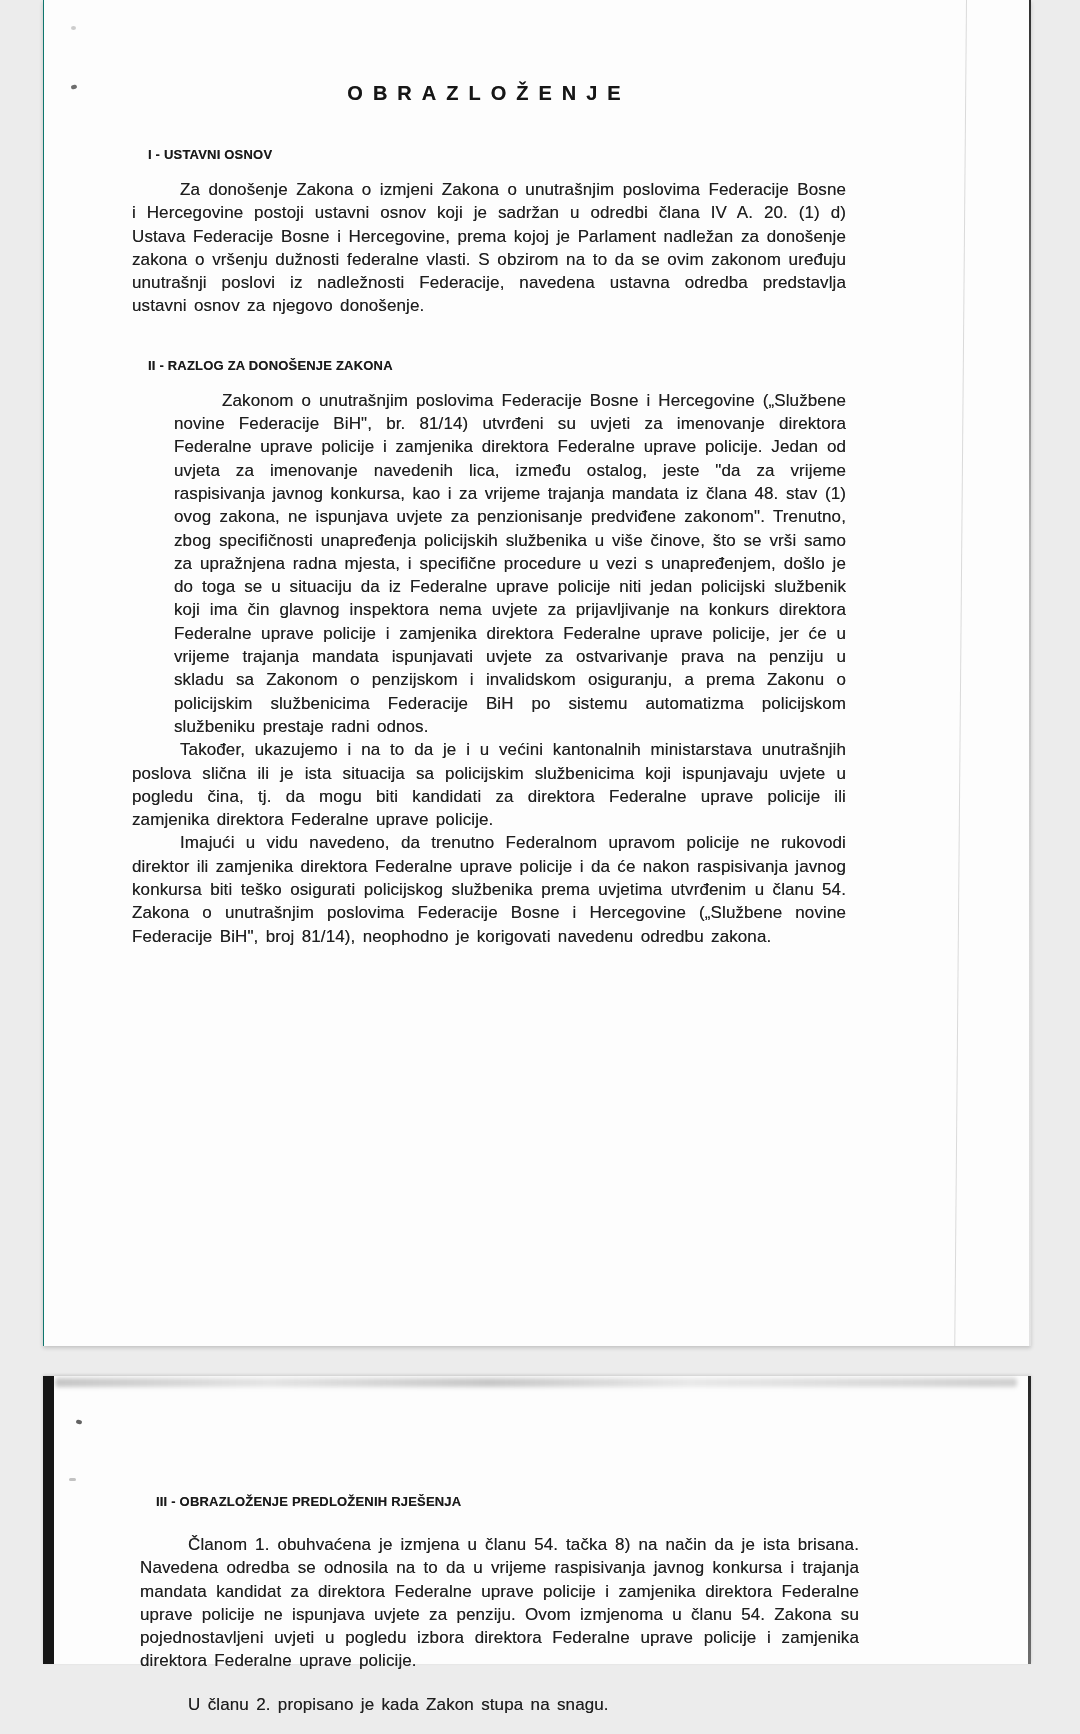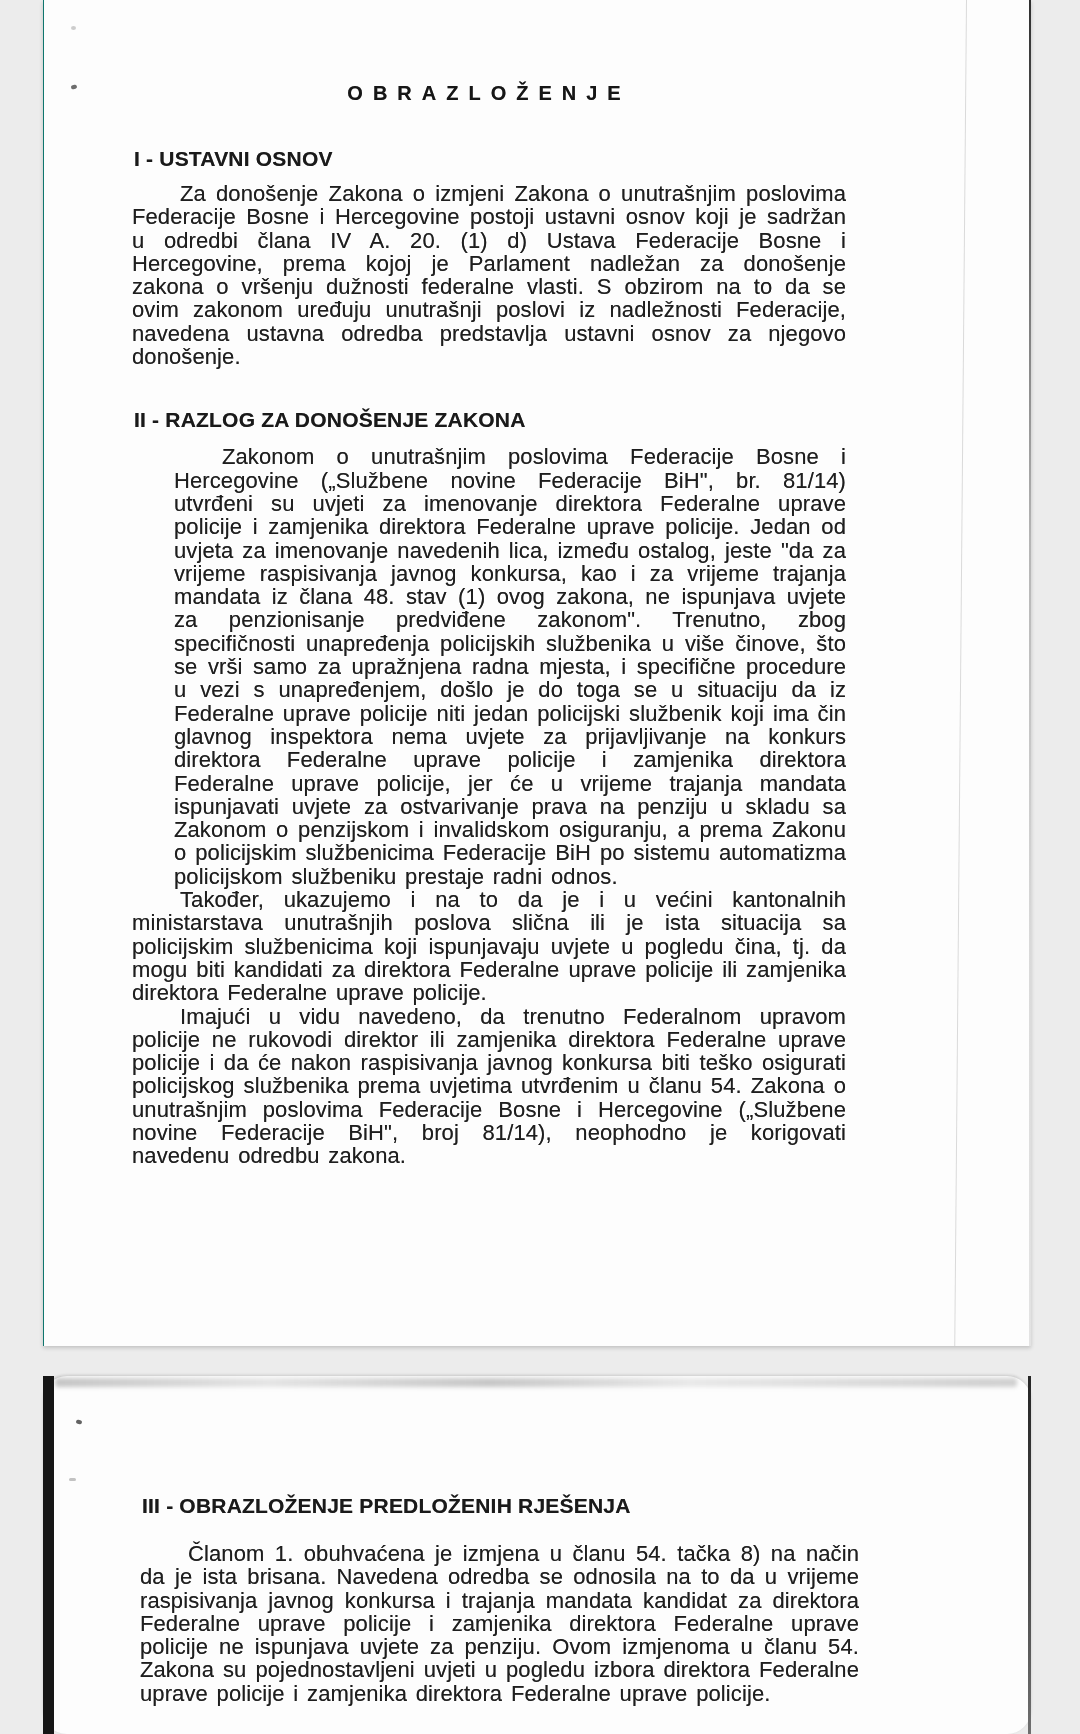--- a/index.html
+++ b/index.html
@@ -24,23 +24,22 @@
     box-sizing: border-box;
   }
   .page-1 {
     top: 0;
     height: 1346px;
     border-left: 1px solid #0f766e;
     box-shadow: 0 2px 4px rgba(0,0,0,0.18);
   }
   .page-2 {
     top: 1376px;
-    height: 358px; 
+    height: 288px; 
     box-shadow: 0 -1px 3px rgba(0,0,0,0.12);
-    border-radius: 24px;
   }
 
   
   .crease {
     position: absolute;
     top: 0; left: 922px;
     width: 1px; height: 100%;
     background: rgba(140,140,140,0.30);
     transform: rotate(0.5deg);
     transform-origin: top center;
@@ -93,33 +92,33 @@
 
   .doc-title {
     margin: 82px 0 0 0;
     text-align: center;
     font-size: 20px;
     font-weight: bold;
     letter-spacing: 10px;
     color: #161616;
   }
   .section-heading {
-    margin: 2px;
-    font-size: 21px;
+    margin: 16px;
+    font-size: 13px;
     font-weight: bold;
     letter-spacing: 0.2px;
     color: #1a1a1a;
   }
   .h-sec1 { margin-top: 42px; }
   .h-sec2 { margin-top: 40px; }
   .h-sec3 { margin-top: 118px; }
 
   .par {
     margin: 0;
-    font-size: 22px;
+    font-size: 17px;
     line-height: 23.3px;
     text-align: justify;
     text-indent: 48px;
     word-spacing: 2.5px;
     letter-spacing: 0.1px;
   }
   .par-first { margin-top: 11px; }
   .par-first-s2 { margin-top: 13px; margin-left: 42px; }
   .par-first-s3 { margin-top: 24px; }
   .par-last-s3 { margin-top: 20px; text-align: left; }
@@ -157,16 +156,17 @@
     <div class="top-smudge"></div>
     <div class="edge-right-p2"></div>
     <div class="speck speck-c"></div>
     <div class="speck speck-d"></div>
 
     <div class="content content-p2">
       <h2 class="section-heading h-sec3">III - OBRAZLOŽENJE PREDLOŽENIH RJEŠENJA</h2>
 
       <p class="par par-first-s3">Članom 1. obuhvaćena je izmjena u članu 54. tačka 8) na način da je ista brisana. Navedena odredba se odnosila na to da u vrijeme raspisivanja javnog konkursa i trajanja mandata kandidat za direktora Federalne uprave policije i zamjenika direktora Federalne uprave policije ne ispunjava uvjete za penziju. Ovom izmjenoma u članu 54. Zakona su pojednostavljeni uvjeti u pogledu izbora direktora Federalne uprave policije i zamjenika direktora Federalne uprave policije.</p>
 
+      <p class="par par-last-s3">U članu 2. propisano je kada Zakon stupa na snagu.</p>
     </div>
   </div>
 
 </div>
 
 </body></html>

